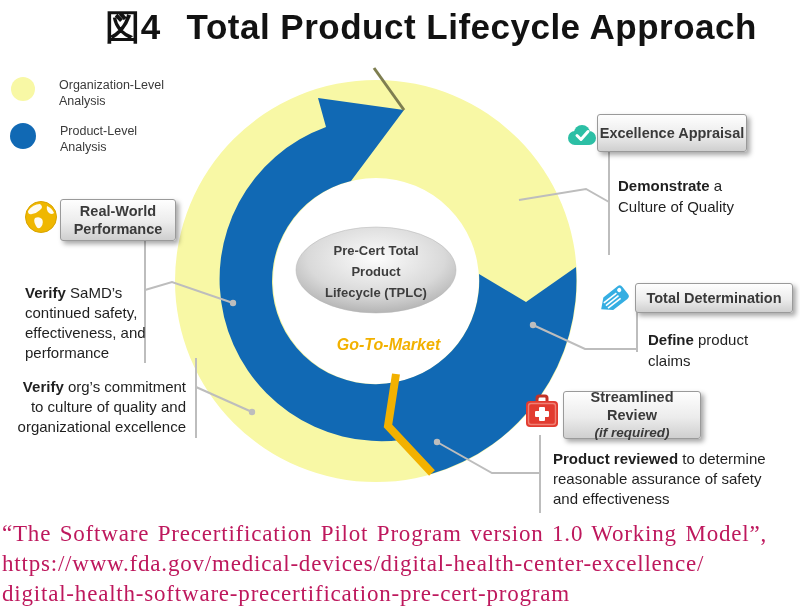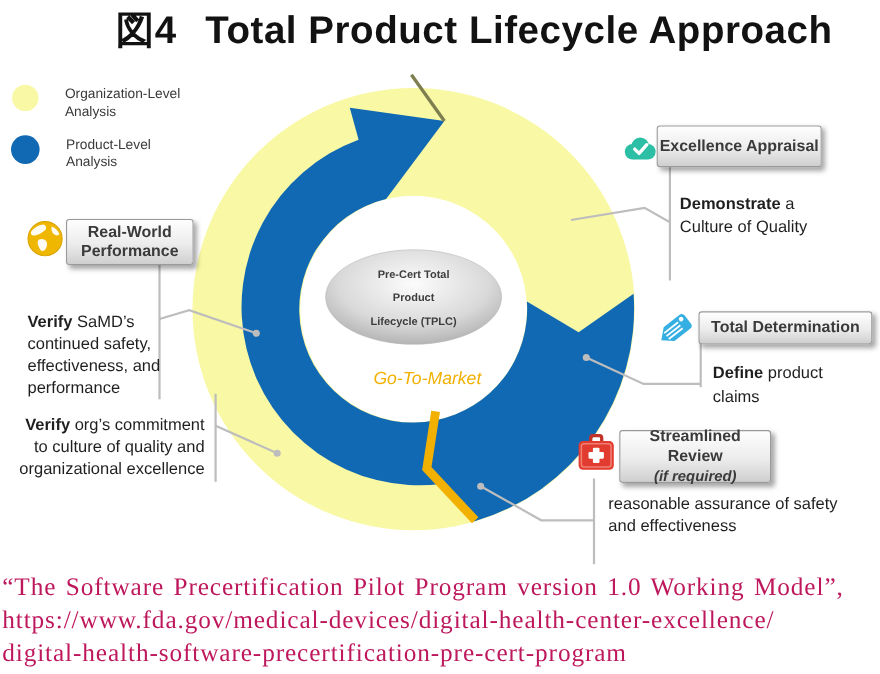--- a/index.html
+++ b/index.html
@@ -17,23 +17,23 @@
   .sbox{position:absolute;display:flex;flex-direction:column;align-items:center;justify-content:center;
         background:linear-gradient(180deg,#fefefe 0%,#ececec 55%,#cfcfcf 100%);
         border:1px solid #9a9a9a;border-radius:3px;box-shadow:3px 3px 5px rgba(0,0,0,.35);
         font-weight:bold;font-size:14.5px;color:#3a3a3a;text-align:center;line-height:18px;}
   .sbox .it{font-style:italic;font-size:13.5px;}
   
   .desc{position:absolute;font-size:15px;line-height:20px;color:#1f1f1f;}
   .desc b{font-weight:bold;margin-top:20px;}
   .icon{position:absolute;}
   .center-text{position:absolute;left:296px;top:240px;width:160px;text-align:center;
-               font-size:10px;font-weight:bold;line-height:21px;color:#3d3d3d;}
+               font-size:13px;font-weight:bold;line-height:21px;color:#3d3d3d;}
   .gtm{position:absolute;left:316px;top:336px;width:145px;text-align:center;
-       font-size:16px;font-weight:normal;font-style:italic;color:#F2B100;}
+       font-size:16px;font-weight:bold;font-style:italic;color:#F2B100;}
   .citation{position:absolute;left:2px;top:519px;width:798px;
             font-family:"Liberation Serif",serif;font-size:23px;line-height:30px;color:#be185d;
             letter-spacing:.8px;word-spacing:2px;}
 </style>
 </head>
 <body>
 
 <div class="page">
 
   <div class="title">
@@ -156,20 +156,21 @@
         <rect x="15" y="13" width="6" height="14" rx="1"></rect>
         <rect x="11" y="17" width="14" height="6" rx="1"></rect>
       </g>
     </svg>
   </div>
   <div class="sbox" style="left:563px;top:391px;width:136px;height:46px;">
     <span>Streamlined Review</span>
     <span class="it">(if required)</span>
   </div>
   <div class="desc" style="left:553px;top:449px;width:245px;">
+    <div><b>Product reviewed</b><span> to determine</span></div>
     <div>reasonable assurance of safety</div>
     <div>and effectiveness</div>
   </div>
 
   <div class="icon" style="left:24px;top:200px;">
     <svg width="34" height="34" viewBox="-17 -17 34 34">
       <circle r="15.5" fill="#EFB700"></circle>
       <g fill="#ffffff" opacity="0.95">
         <path d="M-13 -6 Q-8 -13 -1 -13 Q3 -10 -1 -7 Q-4 -4 -9 -3 Q-13 -2 -13 -6 Z"></path>
         <path d="M-6 1 Q-2 -1 1 2 Q3 6 0 10 Q-3 13 -5 9 Q-8 4 -6 1 Z"></path>

